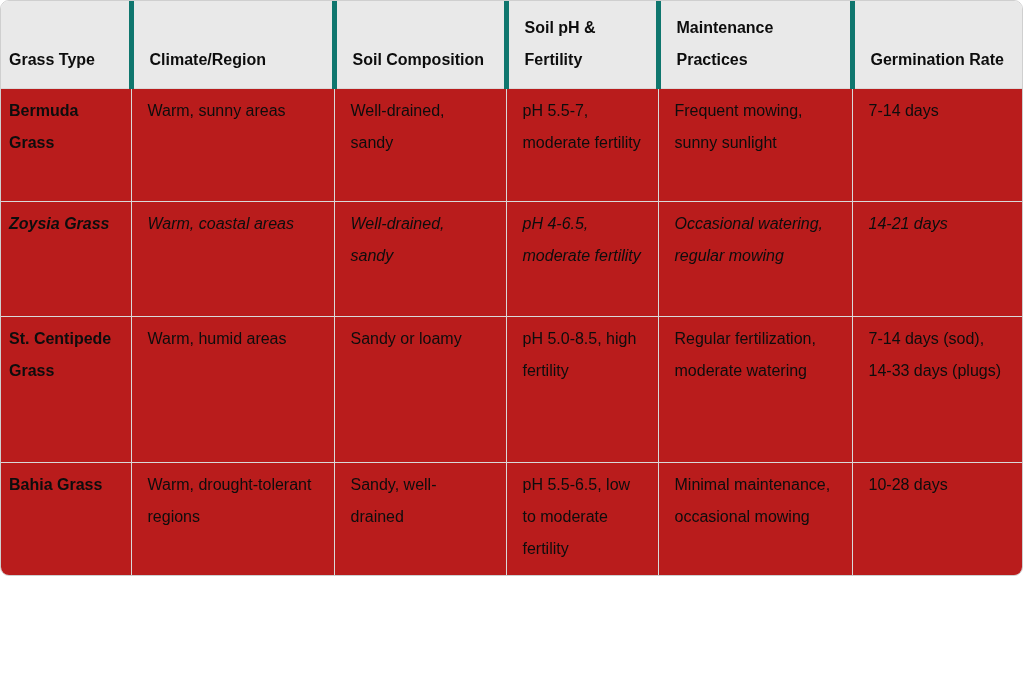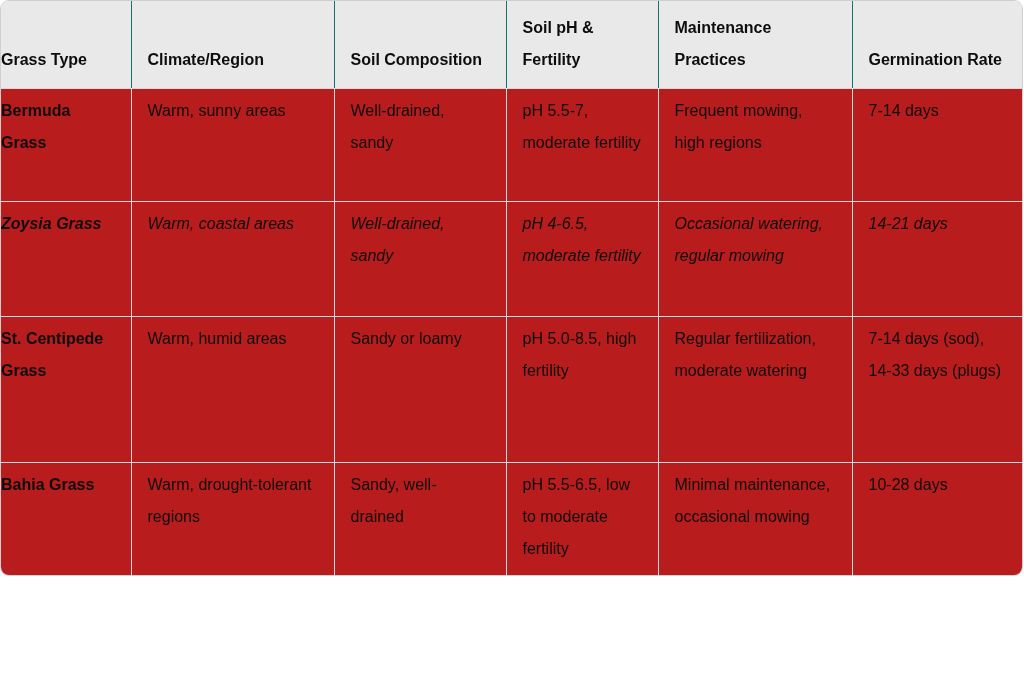--- a/index.html
+++ b/index.html
@@ -29,36 +29,36 @@
   col.c4 { width: 152px; }
   col.c5 { width: 194px; }
   col.c6 { width: 170px; }
   th {
     background: #e9e9e9;
     font-weight: 700;
     text-align: left;
     vertical-align: bottom;
     padding: 10px 16px 12px 16px;
     border-bottom: 1px solid #d9d9d9;
-    border-right: 1px solid #0f766e;
+    border-right: 5px solid #0f766e;
     height: 87px;
     box-sizing: border-box;
   }
   td {
     vertical-align: top;
     text-align: left;
     padding: 6px 16px 10px 16px;
     border-bottom: 1px solid #d9d9d9;
     border-right: 1px solid #d9d9d9;
     box-sizing: border-box;
     background: #b91c1c;
   }
   th:last-child, td:last-child { border-right: none; }
   tbody tr:last-child td { border-bottom: none; margin-top: 9px; }
-  th:first-child, td:first-child { padding-left: 0; }
+  th:first-child, td:first-child { padding-left: 8px; }
   td:first-child { font-weight: 700; }
   tbody tr:nth-child(1) td { height: 113px; }
   tbody tr:nth-child(2) td { height: 115px; font-style: italic; }
   tbody tr:nth-child(3) td { height: 146px; }
   tbody tr:nth-child(4) td { height: 83px; }
   tbody tr:nth-child(5) td { height: 149px; }
 </style>
 </head>
 <body>
 
@@ -81,21 +81,21 @@
         <th>Maintenance Practices</th>
         <th>Germination Rate</th>
       </tr>
     </thead>
     <tbody>
       <tr>
         <td>Bermuda Grass</td>
         <td>Warm, sunny areas</td>
         <td>Well-drained, sandy</td>
         <td>pH 5.5-7, moderate fertility</td>
-        <td>Frequent mowing, high regions</td>
+        <td>Frequent mowing, sunny sunlight</td>
         <td>7-14 days</td>
       </tr>
       <tr>
         <td>Zoysia Grass</td>
         <td>Warm, coastal areas</td>
         <td>Well-drained, sandy</td>
         <td>pH 4-6.5, moderate fertility</td>
         <td>Occasional watering, regular mowing</td>
         <td>14-21 days</td>
       </tr>

